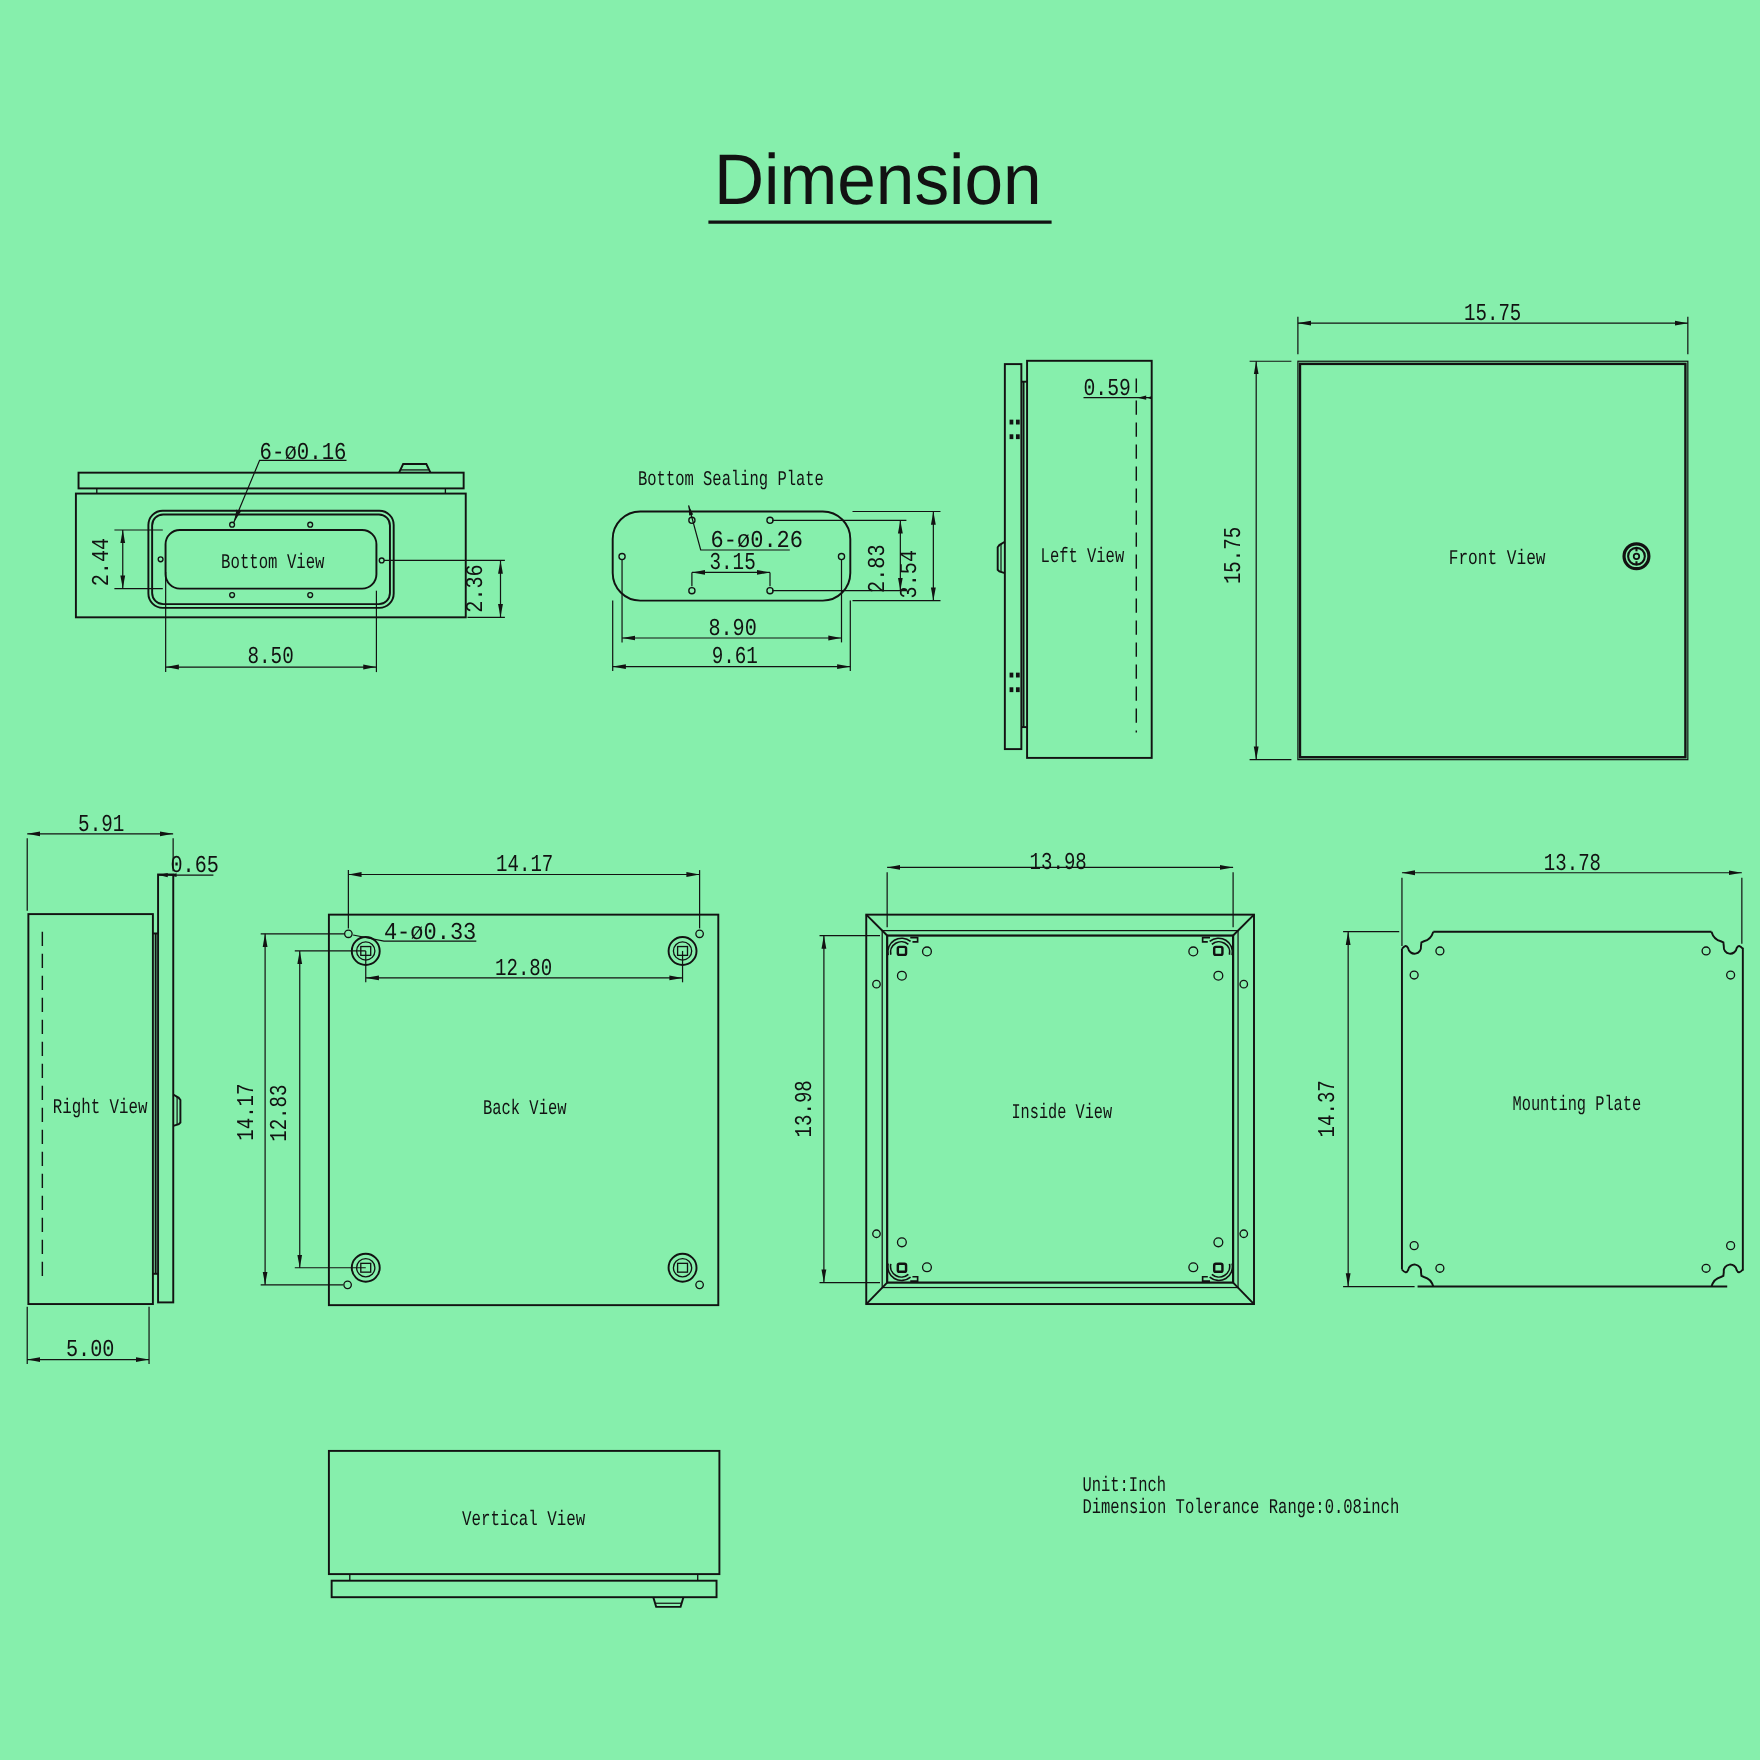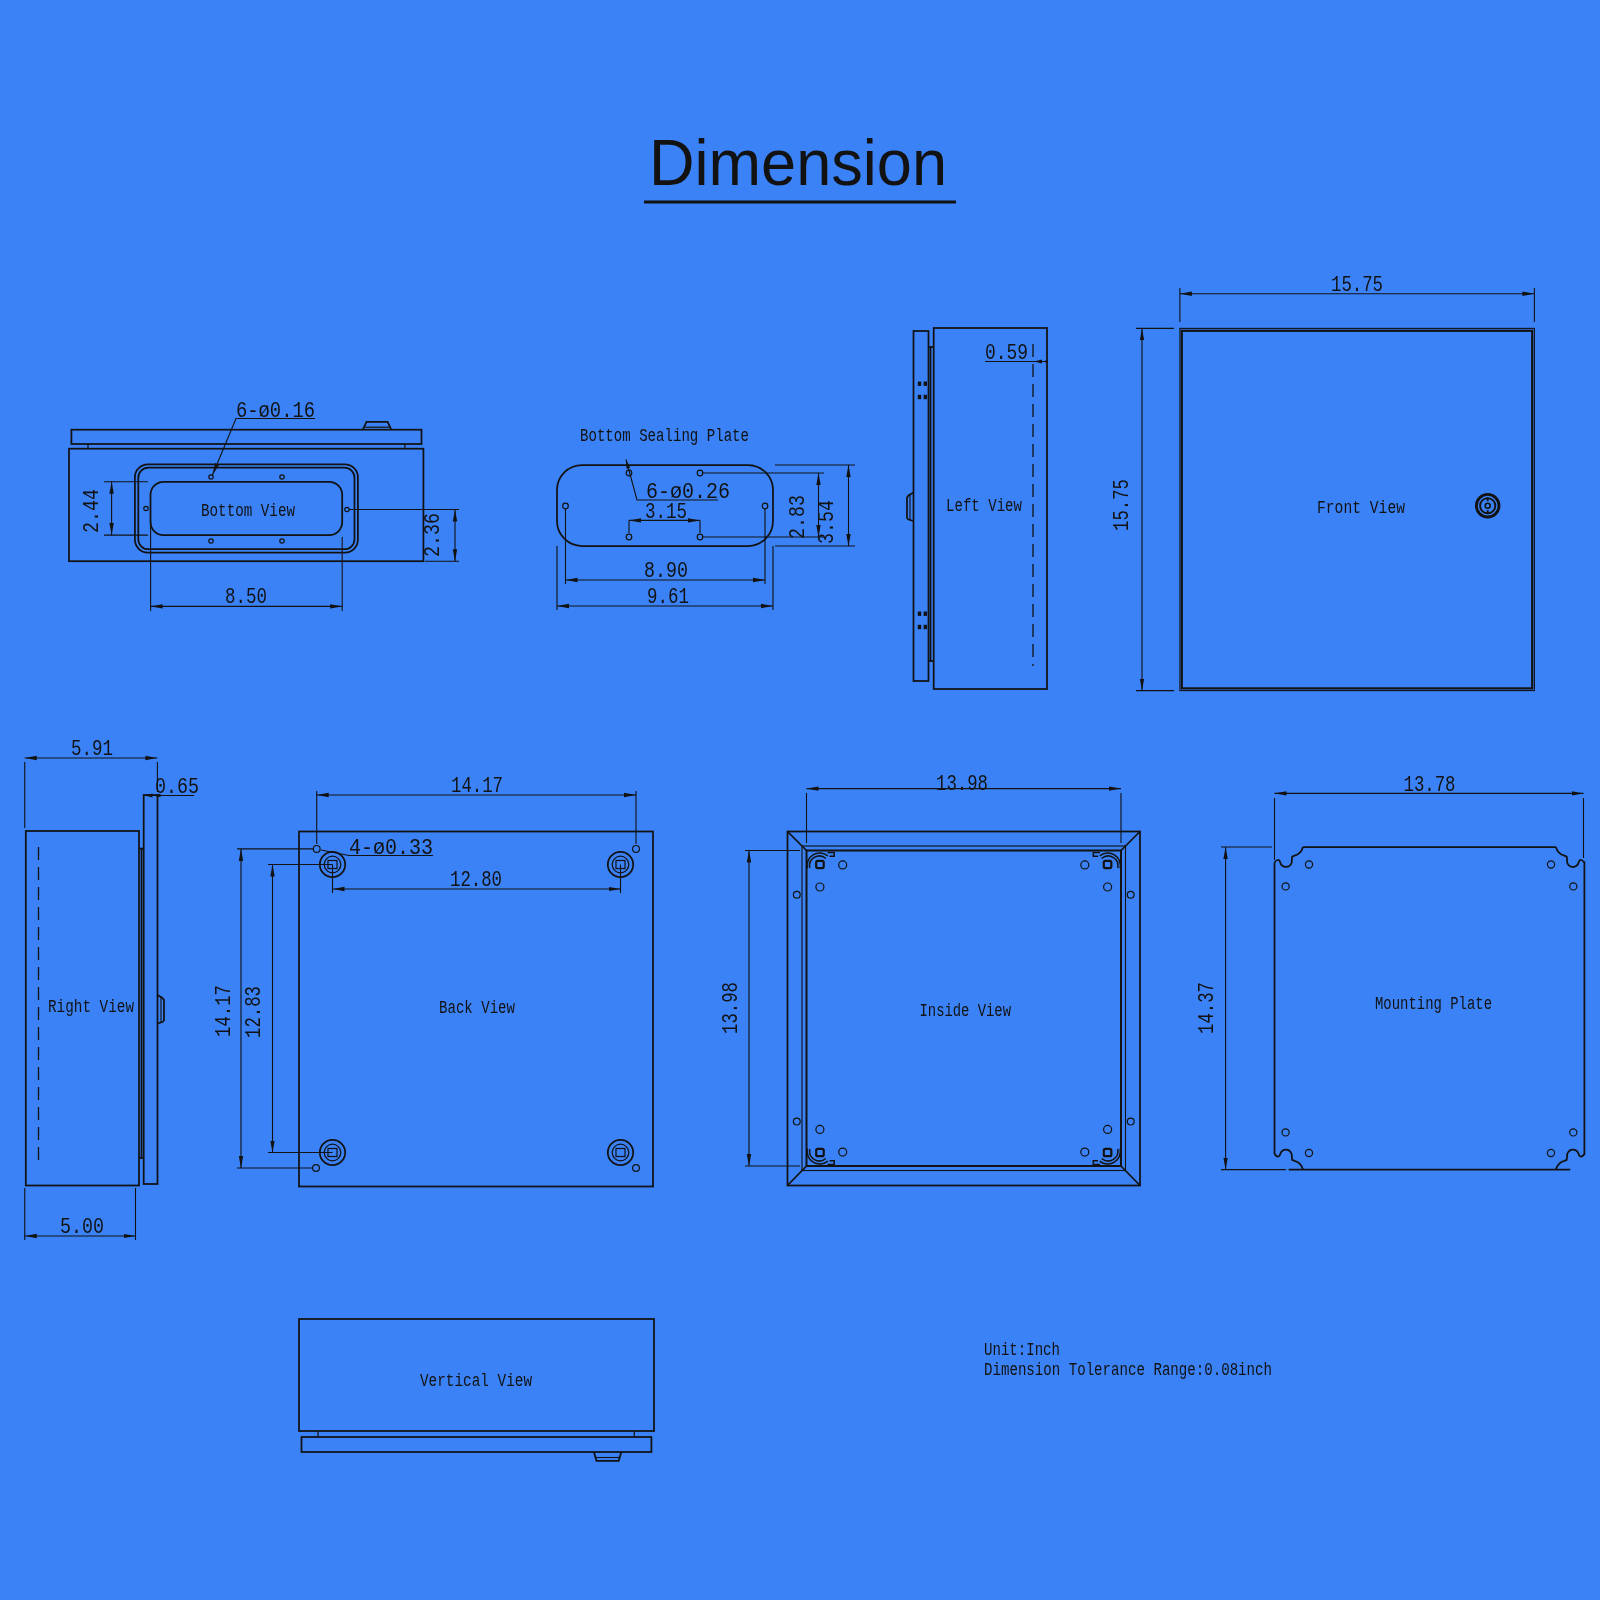--- a/index.html
+++ b/index.html
@@ -1,16 +1,16 @@
 <!DOCTYPE html>
 <html><head>
 <meta charset="utf-8">
 <style>
   html,body{margin:0;padding:0;background:#ffffff;}
-  #page{width:1600px;height:1600px;position:relative;background:#3b82f6;}
+  #page{width:1600px;height:1600px;position:relative;background:#86efac;}
   svg{display:block;}
   text{fill:#121212;}
   .lbl{font-family:"Liberation Mono", monospace;font-size:19px;}
   .dim{font-family:"Liberation Mono", monospace;font-size:22px;}
 </style>
 </head>
 <body>
 <div id="page">
 <svg width="1600" height="1600" viewBox="0 0 1600 1600">
 <defs>

